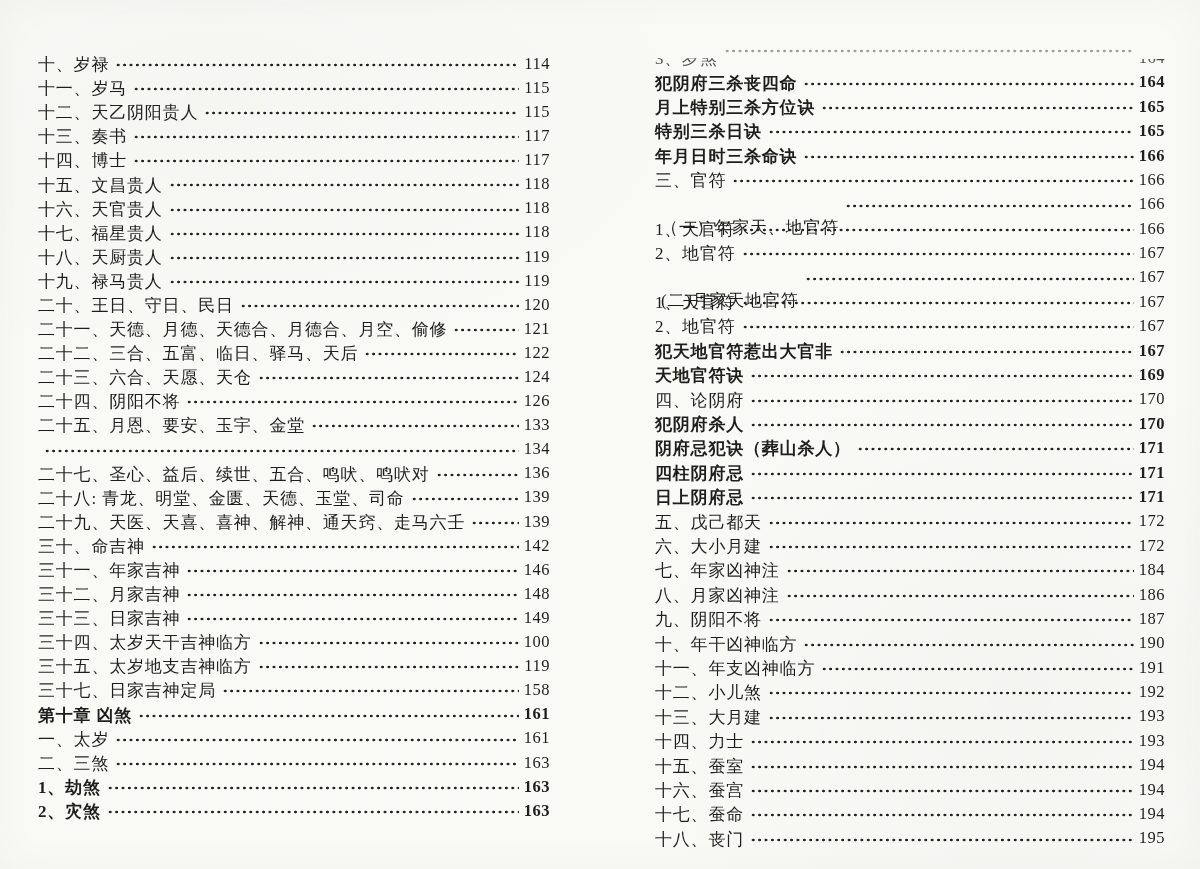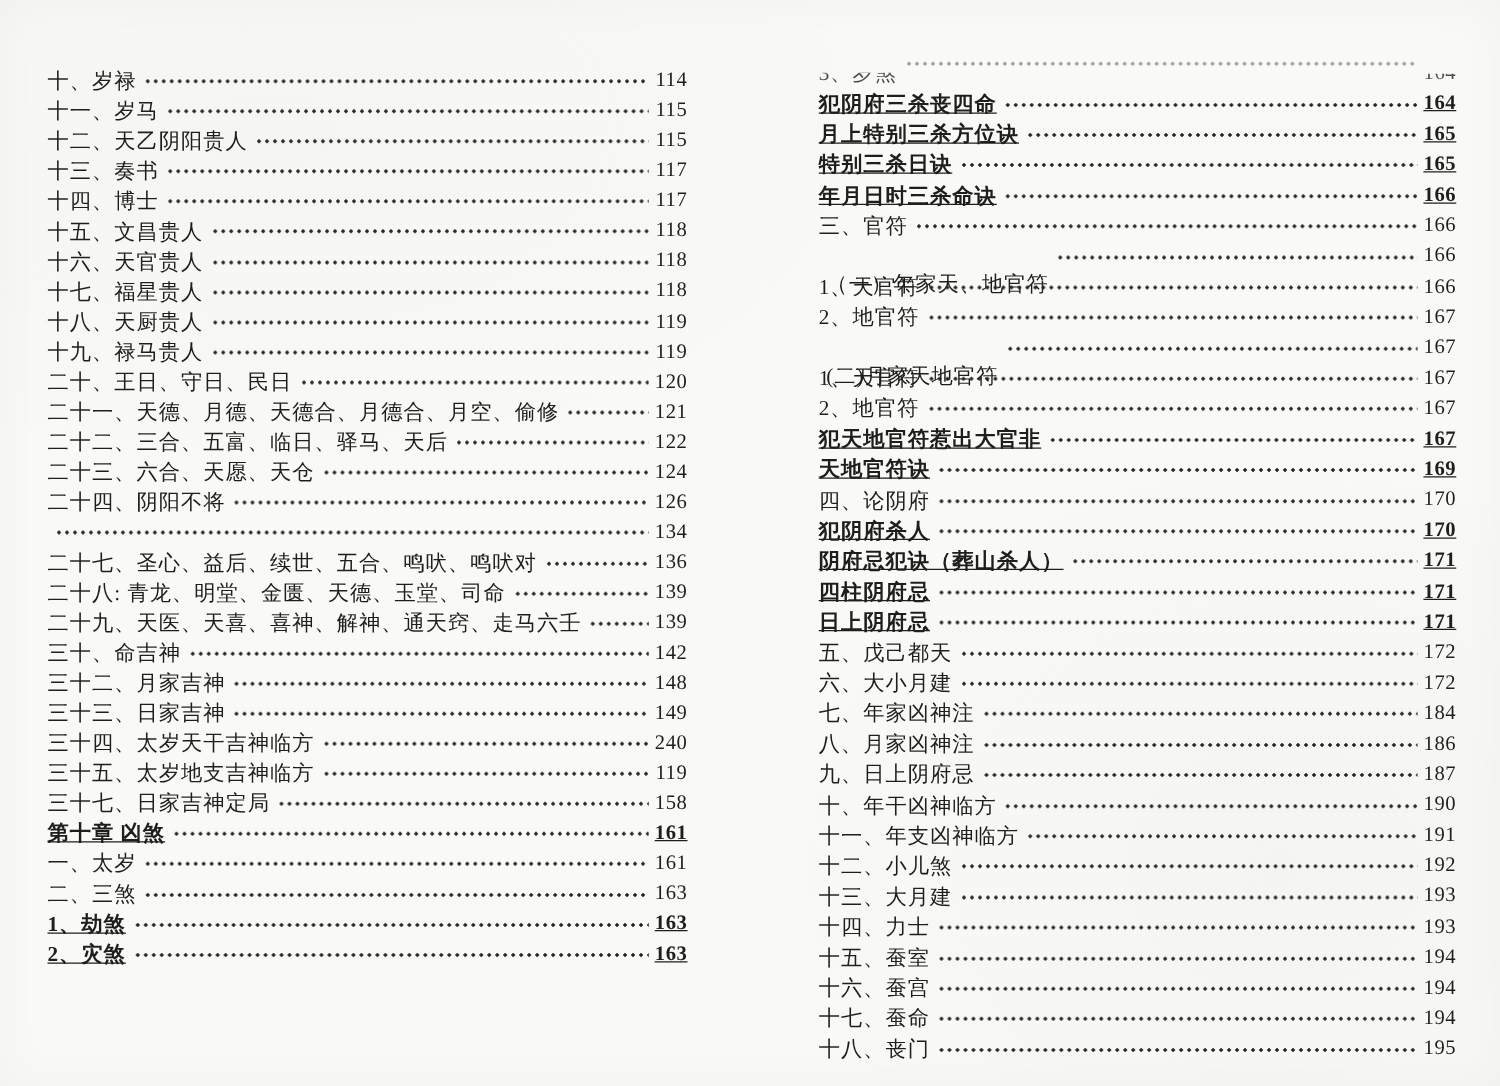--- a/index.html
+++ b/index.html
@@ -36,21 +36,21 @@
   }
   .col-left  .toc-line { height: 24.1px; }
   .col-right .toc-line { height: 24.4px; }
   .label {
     flex: 0 0 auto;
     font-size: 17px;
     letter-spacing: 0.8px;
     line-height: 1;
     padding-top: 1px;
   }
-  .bold .label, .bold .pg { font-weight: 700; text-decoration: underline; }
+  .bold .label, .bold .pg { font-weight: 700; }
   .indent .label { padding-left: 6px; margin-top: 44px; }
   .leader {
     flex: 1 1 auto;
     align-self: stretch;
     margin-left: 6px;
     margin-right: 1px;
     background-image: radial-gradient(circle, #242424 1.15px, rgba(0,0,0,0) 1.65px);
     background-size: 6.4px 8px;
     background-repeat: repeat-x;
     background-position: left 56%;
@@ -147,20 +147,25 @@
     <span class="label">二十三、六合、天愿、天仓</span>
     <span class="leader"></span>
     <span class="pg">124</span>
   </div>
       <div class="toc-line">
     <span class="label">二十四、阴阳不将</span>
     <span class="leader"></span>
     <span class="pg">126</span>
   </div>
       <div class="toc-line">
+    <span class="label">二十五、月恩、要安、玉宇、金堂</span>
+    <span class="leader"></span>
+    <span class="pg">133</span>
+  </div>
+      <div class="toc-line">
     <span class="leader"></span>
     <span class="pg">134</span>
   </div>
       <div class="toc-line">
     <span class="label">二十七、圣心、益后、续世、五合、鸣吠、鸣吠对</span>
     <span class="leader"></span>
     <span class="pg">136</span>
   </div>
       <div class="toc-line">
     <span class="label">二十八: 青龙、明堂、金匮、天德、玉堂、司命</span>
@@ -171,33 +176,38 @@
     <span class="label">二十九、天医、天喜、喜神、解神、通天窍、走马六壬</span>
     <span class="leader"></span>
     <span class="pg">139</span>
   </div>
       <div class="toc-line">
     <span class="label">三十、命吉神</span>
     <span class="leader"></span>
     <span class="pg">142</span>
   </div>
       <div class="toc-line">
+    <span class="label">三十一、年家吉神</span>
+    <span class="leader"></span>
+    <span class="pg">146</span>
+  </div>
+      <div class="toc-line">
     <span class="label">三十二、月家吉神</span>
     <span class="leader"></span>
     <span class="pg">148</span>
   </div>
       <div class="toc-line">
     <span class="label">三十三、日家吉神</span>
     <span class="leader"></span>
     <span class="pg">149</span>
   </div>
       <div class="toc-line">
     <span class="label">三十四、太岁天干吉神临方</span>
     <span class="leader"></span>
-    <span class="pg">240</span>
+    <span class="pg">100</span>
   </div>
       <div class="toc-line">
     <span class="label">三十五、太岁地支吉神临方</span>
     <span class="leader"></span>
     <span class="pg">119</span>
   </div>
       <div class="toc-line">
     <span class="label">三十七、日家吉神定局</span>
     <span class="leader"></span>
     <span class="pg">158</span>
@@ -338,21 +348,21 @@
     <span class="label">七、年家凶神注</span>
     <span class="leader"></span>
     <span class="pg">184</span>
   </div>
       <div class="toc-line">
     <span class="label">八、月家凶神注</span>
     <span class="leader"></span>
     <span class="pg">186</span>
   </div>
       <div class="toc-line">
-    <span class="label">九、日上阴府忌</span>
+    <span class="label">九、阴阳不将</span>
     <span class="leader"></span>
     <span class="pg">187</span>
   </div>
       <div class="toc-line">
     <span class="label">十、年干凶神临方</span>
     <span class="leader"></span>
     <span class="pg">190</span>
   </div>
       <div class="toc-line">
     <span class="label">十一、年支凶神临方</span>

